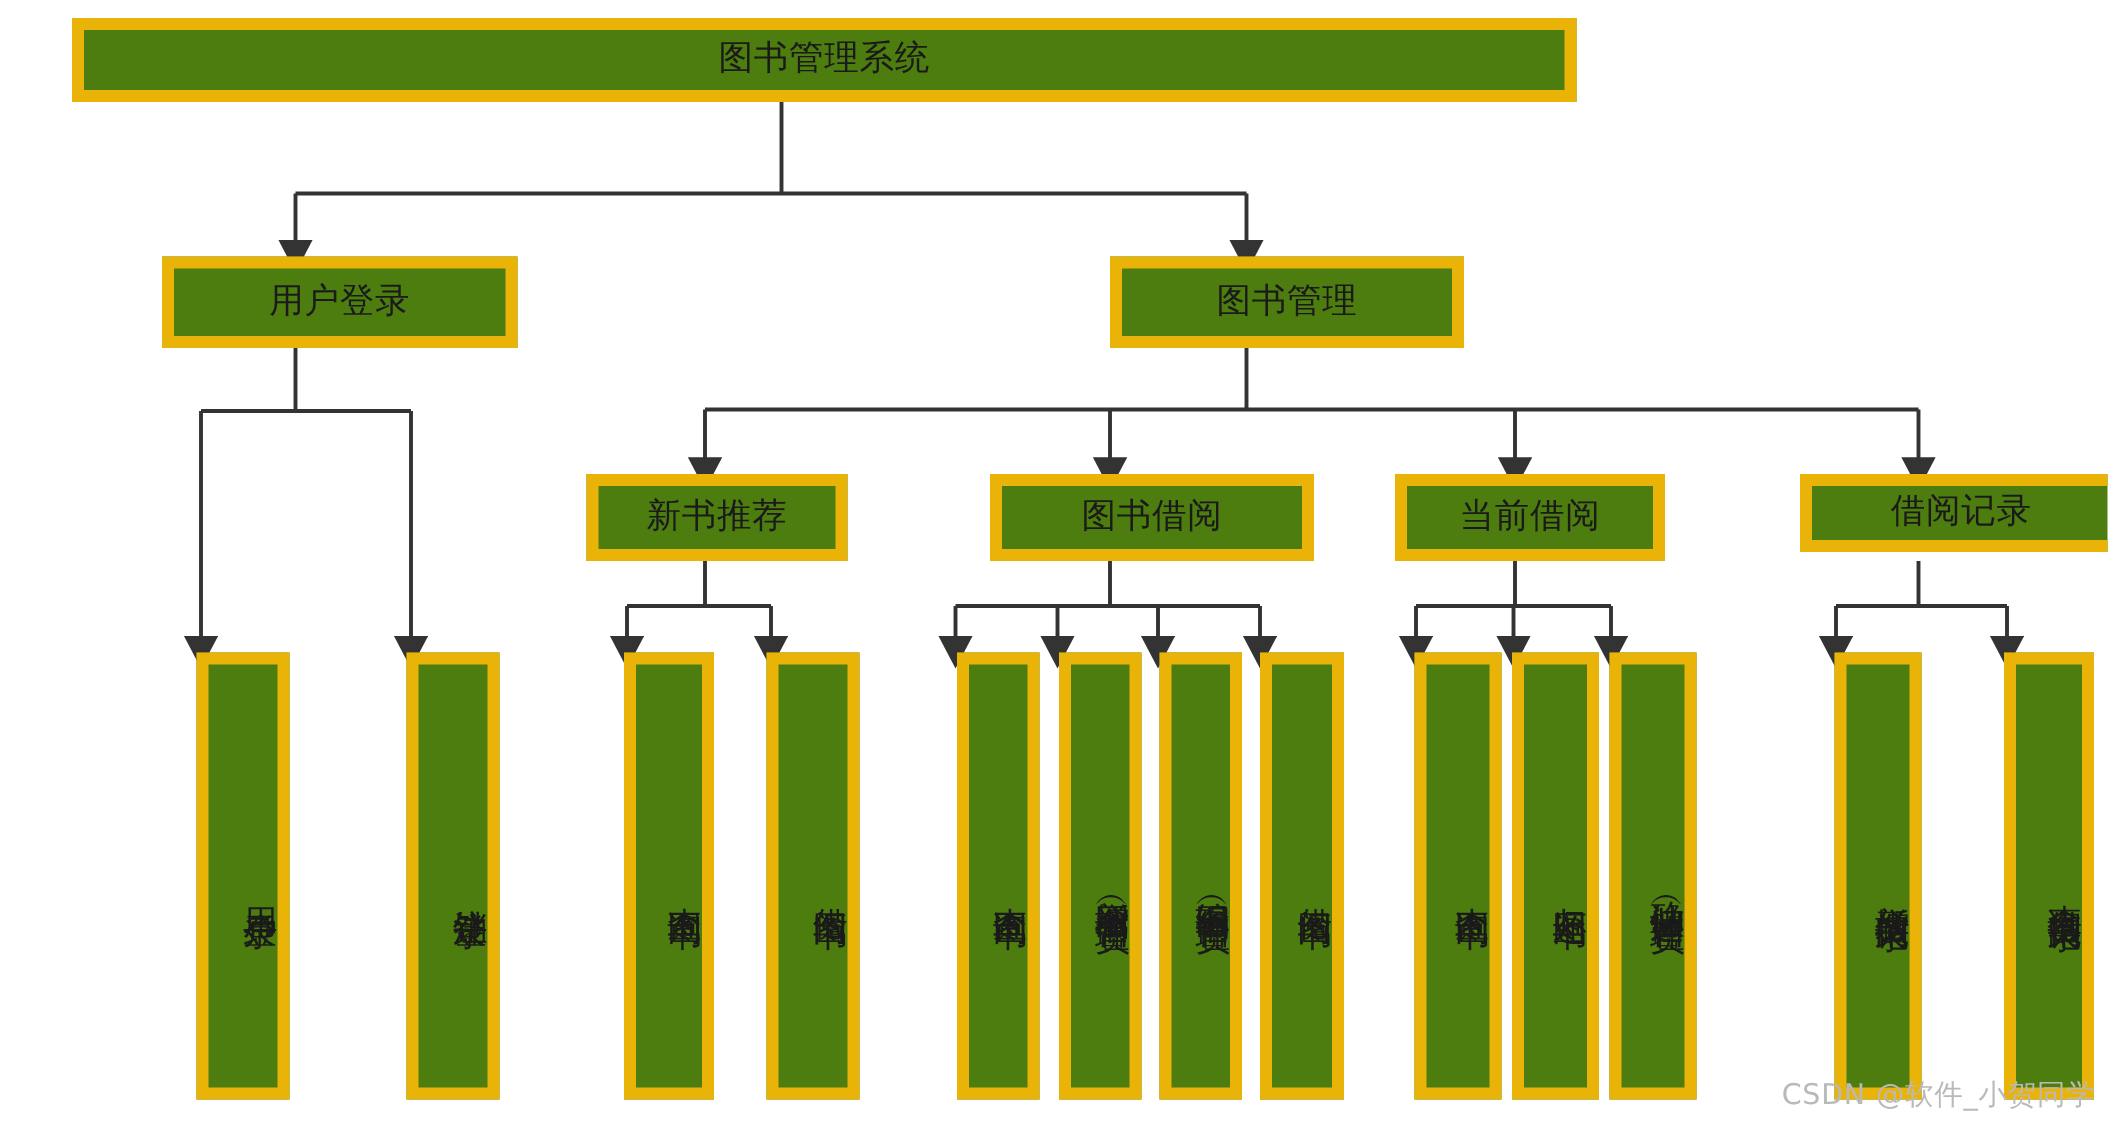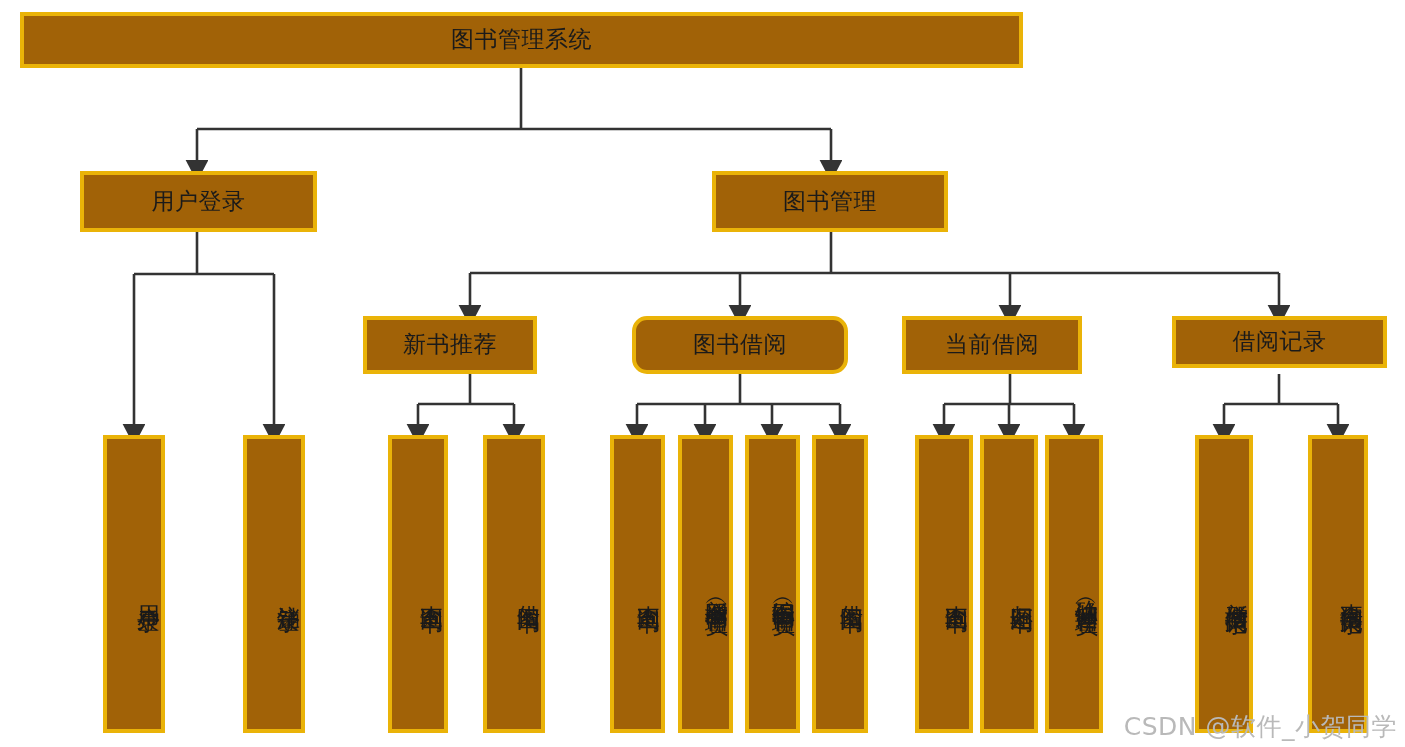--- a/index.html
+++ b/index.html
@@ -22,26 +22,27 @@
   svg.layer {
     position: absolute;
     left: 0;
     top: 0;
     width: 1405px;
     height: 747px;
   }
   .node-box {
     position: absolute;
     box-sizing: border-box;
-    border: 4px solid #eab308;
-    background: #a16207;
+    border: 8px solid #eab308;
+    background: #4d7c0f;
     display: flex;
     align-items: center;
     justify-content: center;
     color: #1a1a1a;
+    margin-left: 28px;
   }
   .node-box.horiz {
     font-size: 23px;
     letter-spacing: 0.5px;
     line-height: 1.1;
   }
   .node-box.vert {
     writing-mode: vertical-rl;
     text-orientation: upright;
     font-size: 23px;
@@ -52,21 +53,21 @@
     justify-content: center;
   }
   .node-label {
     white-space: pre;
     text-align: center;
   }
   #watermark {
     position: absolute;
     right: 8px;
     bottom: 4px;
-    font-size: 25px;
+    font-size: 19px;
     color: #b9b9b9;
     letter-spacing: 0.5px;
     white-space: nowrap;
     pointer-events: none;
   }
 </style>
 </head>
 <body>
 
 <div id="diagram-root">
@@ -127,21 +128,21 @@
       </div>
       <div class="node-box horiz" style="left: 80px; top: 171px; width: 237px; height: 61px;">
         <span class="node-label">用户登录</span>
       </div>
       <div class="node-box horiz" style="left: 712px; top: 171px; width: 236px; height: 61px;">
         <span class="node-label">图书管理</span>
       </div>
       <div class="node-box horiz" style="left: 363px; top: 316px; width: 174px; height: 58px;">
         <span class="node-label">新书推荐</span>
       </div>
-      <div class="node-box horiz" style="left: 632px; top: 316px; width: 216px; height: 58px; border-radius: 15px;">
+      <div class="node-box horiz" style="left: 632px; top: 316px; width: 216px; height: 58px;">
         <span class="node-label">图书借阅</span>
       </div>
       <div class="node-box horiz" style="left: 902px; top: 316px; width: 180px; height: 58px;">
         <span class="node-label">当前借阅</span>
       </div>
       <div class="node-box horiz" style="left: 1172px; top: 316px; width: 215px; height: 52px;">
         <span class="node-label">借阅记录</span>
       </div>
       <div class="node-box vert" style="left: 103px; top: 435px; width: 62px; height: 298px;">
         <span class="node-label">用户登录</span>

